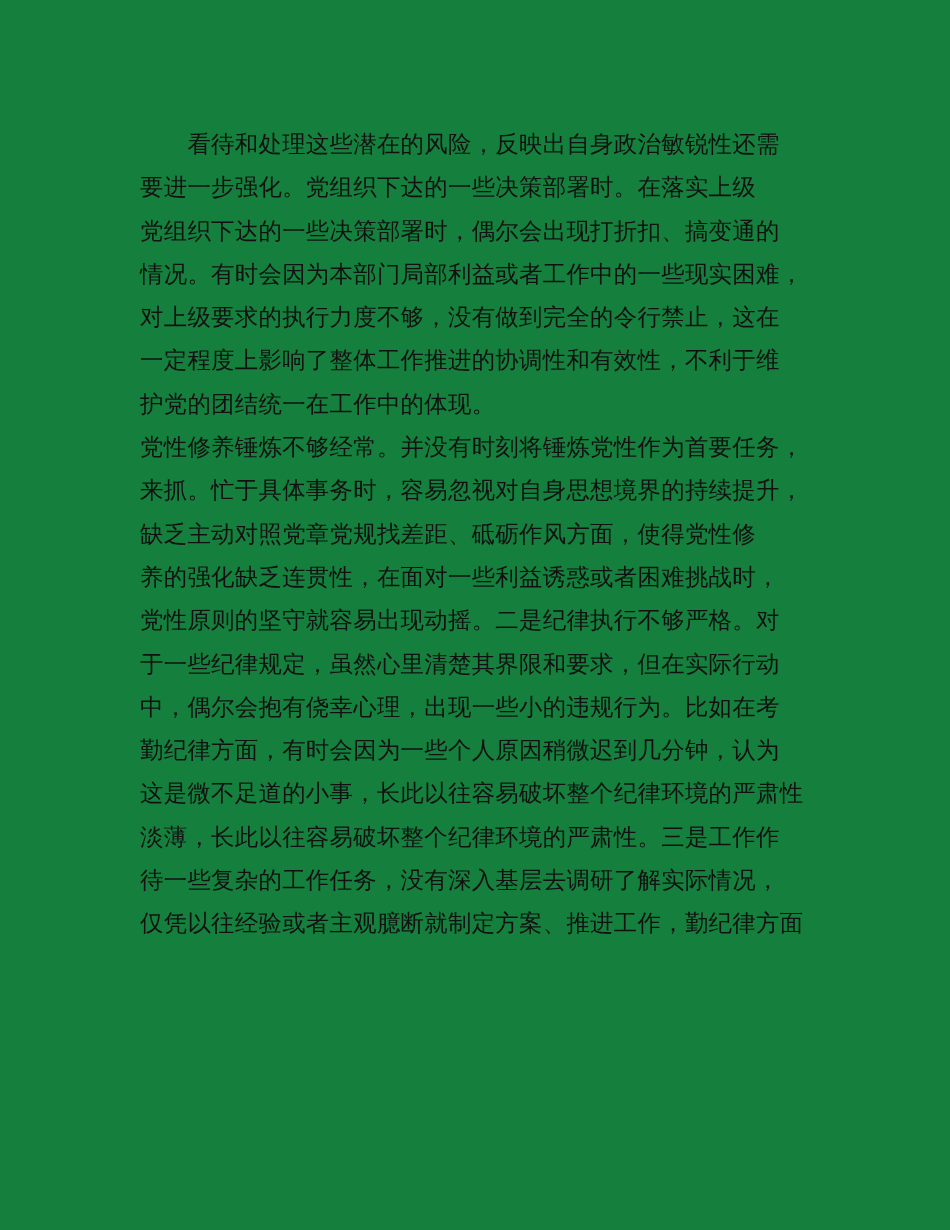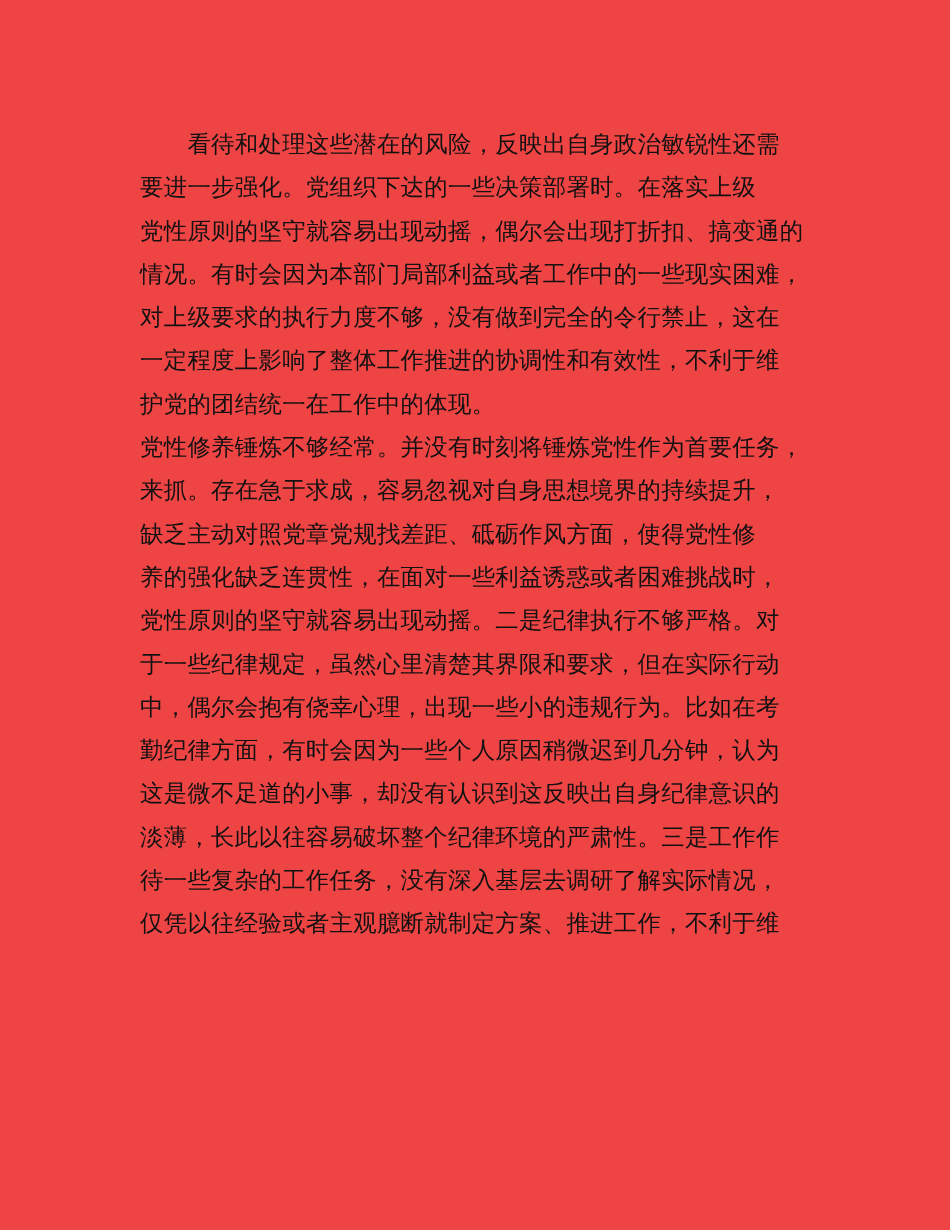--- a/index.html
+++ b/index.html
@@ -1,51 +1,51 @@
 <!DOCTYPE html>
 <html><head>
   <meta charset="utf-8">
   <style>
     html, body { margin: 0; padding: 0; background: #ffffff; }
     body { width: 950px; height: 1230px; position: relative; overflow: hidden; }
     .page {
-      position: absolute; left: 0; top: 0; width: 950px; height: 1230px; background: #ef4444;
+      position: absolute; left: 0; top: 0; width: 950px; height: 1230px; background: #15803d;
     }
     .content {
       position: absolute; left: 140px; top: 123px; width: 700px;
       font-family: "DejaVu Sans", "Liberation Sans", sans-serif;
       color: #111111;
     }
     .line {
       height: 43.3px; line-height: 43.3px; font-size: 23.4px;
       white-space: nowrap; letter-spacing: 0.3px;
     }
   </style>
 </head>
 <body>
 
 <div class="page">
   <div class="content">
     <div>
       <div class="line">　　看待和处理这些潜在的风险，反映出自身政治敏锐性还需</div>
       <div class="line">要进一步强化。党组织下达的一些决策部署时。在落实上级</div>
-      <div class="line">党性原则的坚守就容易出现动摇，偶尔会出现打折扣、搞变通的</div>
+      <div class="line">党组织下达的一些决策部署时，偶尔会出现打折扣、搞变通的</div>
       <div class="line">情况。有时会因为本部门局部利益或者工作中的一些现实困难，</div>
       <div class="line">对上级要求的执行力度不够，没有做到完全的令行禁止，这在</div>
       <div class="line">一定程度上影响了整体工作推进的协调性和有效性，不利于维</div>
       <div class="line">护党的团结统一在工作中的体现。</div>
     </div>
     <div>
       <div class="line">党性修养锤炼不够经常。并没有时刻将锤炼党性作为首要任务，</div>
-      <div class="line">来抓。存在急于求成，容易忽视对自身思想境界的持续提升，</div>
+      <div class="line">来抓。忙于具体事务时，容易忽视对自身思想境界的持续提升，</div>
       <div class="line">缺乏主动对照党章党规找差距、砥砺作风方面，使得党性修</div>
       <div class="line">养的强化缺乏连贯性，在面对一些利益诱惑或者困难挑战时，</div>
       <div class="line">党性原则的坚守就容易出现动摇。二是纪律执行不够严格。对</div>
       <div class="line">于一些纪律规定，虽然心里清楚其界限和要求，但在实际行动</div>
       <div class="line">中，偶尔会抱有侥幸心理，出现一些小的违规行为。比如在考</div>
       <div class="line">勤纪律方面，有时会因为一些个人原因稍微迟到几分钟，认为</div>
-      <div class="line">这是微不足道的小事，却没有认识到这反映出自身纪律意识的</div>
+      <div class="line">这是微不足道的小事，长此以往容易破坏整个纪律环境的严肃性</div>
       <div class="line">淡薄，长此以往容易破坏整个纪律环境的严肃性。三是工作作</div>
       <div class="line">待一些复杂的工作任务，没有深入基层去调研了解实际情况，</div>
-      <div class="line">仅凭以往经验或者主观臆断就制定方案、推进工作，不利于维</div>
+      <div class="line">仅凭以往经验或者主观臆断就制定方案、推进工作，勤纪律方面</div>
     </div>
   </div>
 </div>
 
 </body></html>

